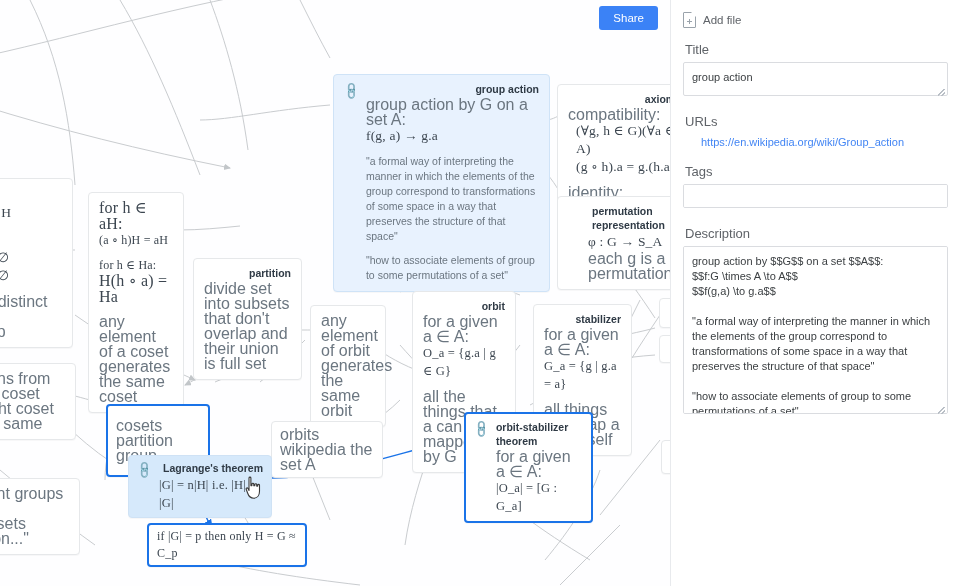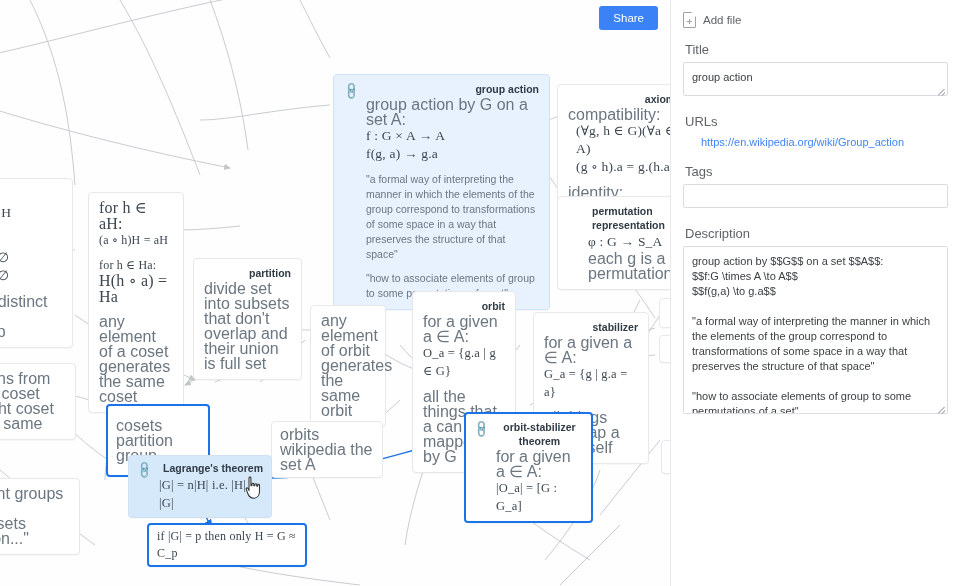--- a/index.html
+++ b/index.html
@@ -27,21 +27,21 @@
     box-sizing:border-box;
     font-size:10.5px;
     line-height:15px;
     color:#5f6b76;
     box-shadow:0 1px 1px rgba(0,0,0,0.03);
   }
   .node .ttl{
     display:block;text-align:right;font-weight:bold;color:#2f3a45;
     font-size:10.5px;line-height:14px;margin-bottom:1px;
   }
-  .node .ttl.lft{text-align:center;}
+  .node .ttl.lft{text-align:left;}
   .math{
     font-family:"Liberation Serif","DejaVu Serif",serif;
     font-size:13.5px;line-height:18px;color:#3c4650;
     letter-spacing:.2px;
   }
   .sm{font-size:16px;color:#6b7680;}
   .gap{height:9px;}
   .quote{color:#6b7680;font-size:10.5px;line-height:15px;}
 
   .node.sel{
@@ -191,21 +191,20 @@
         <path d="M272,478 C330,478 400,452 462,438"></path>
       </g>
     </svg>
 
     <div class="node hi" style="left:333px;top:74px;width:217px;">
       <div class="clip">
         <div class="clipicon">🔗</div>
         <div class="clipbody">
           <span class="ttl">group action</span>
           <div class="sm">group action by G on a set A:</div>
-          <div class="math it">f : G × A → A</div>
           <div class="math it">f(g, a) → g.a</div>
           <div class="gap"></div>
           <div class="quote">"a formal way of interpreting the manner in which the elements of the group correspond to transformations of some space in a way that preserves the structure of that space"</div>
           <div class="gap"></div>
           <div class="quote">"how to associate elements of group to some permutations of a set"</div>
         </div>
       </div>
     </div>
 
     <div class="node" style="left:557px;top:84px;width:135px;">
@@ -268,21 +267,21 @@
 
 
     <div class="node" style="left:412px;top:291px;width:104px;">
       <span class="ttl">orbit</span>
       <div class="sm">for a given a ∈ A:</div>
       <div class="math it" style="font-size:12.5px">O_a = {g.a | g ∈ G}</div>
       <div class="gap"></div>
       <div class="sm">all the things that a can be mapped to by G</div>
     </div>
 
-    <div class="node" style="left:533px;top:312px;width:116px;">
+    <div class="node" style="left:533px;top:304px;width:99px;">
       <span class="ttl">stabilizer</span>
       <div class="sm">for a given a ∈ A:</div>
       <div class="math it" style="font-size:12.5px">G_a = {g | g.a = a}</div>
       <div class="gap"></div>
       <div class="sm">all things that map a onto itself</div>
     </div>
 
     <div class="node" style="left:659px;top:298px;width:30px;height:30px;"></div>
     <div class="node" style="left:659px;top:335px;width:30px;height:28px;"></div>
     <div class="node" style="left:661px;top:440px;width:30px;height:34px;"></div>

